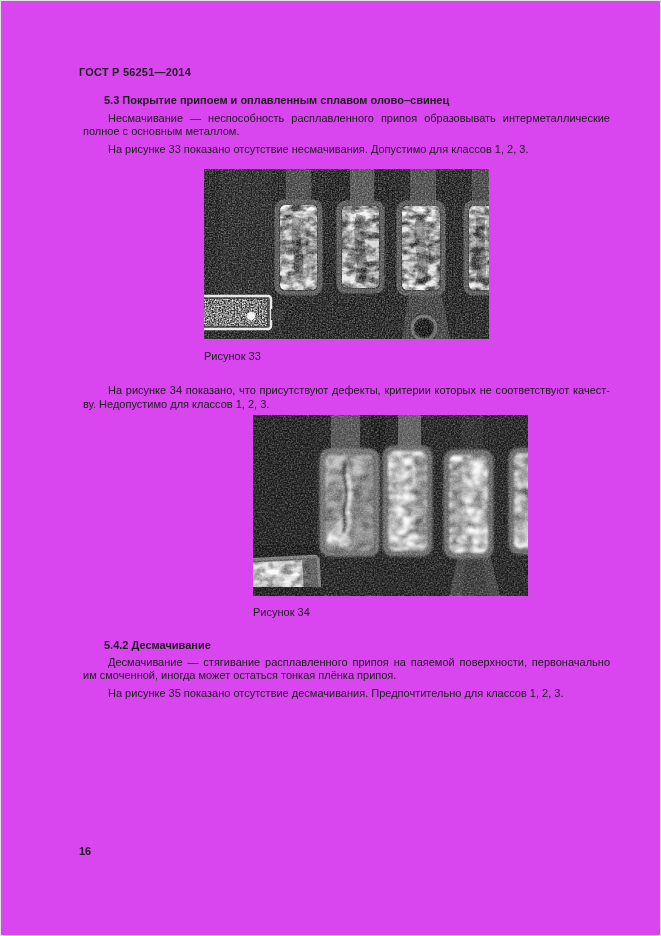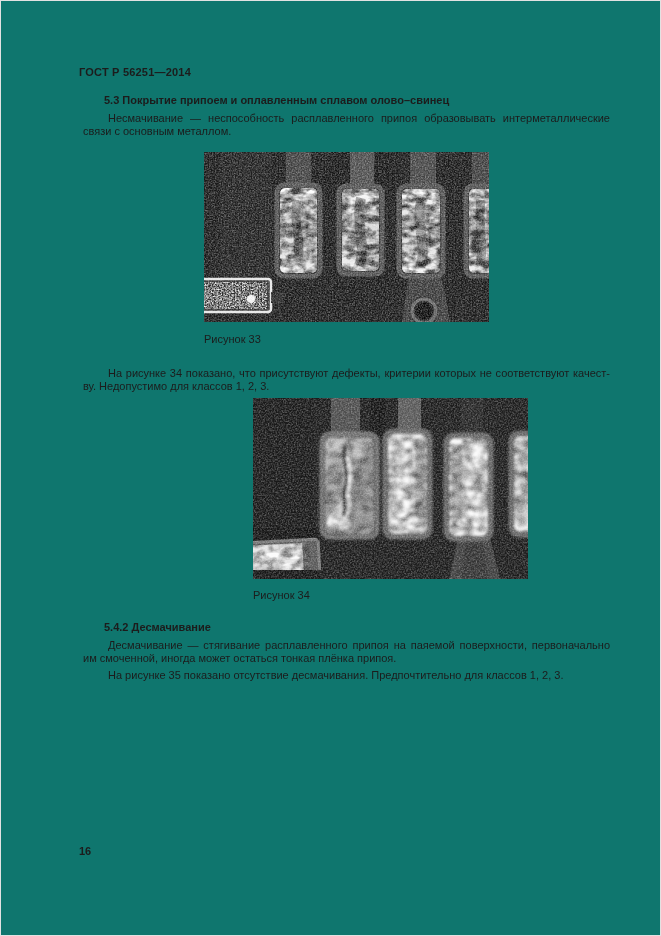--- a/index.html
+++ b/index.html
@@ -1,17 +1,17 @@
 <!DOCTYPE html>
 <html><head>
 <meta charset="utf-8">
 <style>
   html,body { margin:0; padding:0; background:#ffffff; }
   .page {
-    position:relative; width:661px; height:936px; background:#0f766e;
+    position:relative; width:661px; height:936px; background:#d946ef;
     font-family:"Liberation Sans","DejaVu Sans",sans-serif;
     color:#1c1c1c; overflow:hidden;
     box-sizing:border-box; border:1px solid #e2e2e2;
   }
   .doc-header { margin:65px 0 0 78px; font-size:11px; line-height:13.4px; font-weight:bold; letter-spacing:.2px; }
   .content { margin-left:78px; width:535px; }
   .hd { font-size:11px; line-height:13.4px; font-weight:bold; text-indent:25px; }
   .hd53 { margin-top:15px; }
   .hd541 { margin-top:8px; }
   .hd542 { margin-top:19px; }
@@ -35,21 +35,24 @@
 <div class="page">
 
   <div class="doc-header">ГОСТ Р 56251—2014</div>
 
   <div class="content">
 
     <div class="hd hd53">5.3 Покрытие припоем и оплавленным сплавом олово–свинец</div>
 
     <div class="para">
       <div class="ln j ind">Несмачивание — неспособность расплавленного припоя образовывать интерметаллические</div>
-      <div class="ln">связи с основным металлом.</div>
+      <div class="ln">полное с основным металлом.</div>
+    </div>
+    <div class="para">
+      <div class="ln ind">На рисунке 33 показано отсутствие несмачивания. Допустимо для классов 1, 2, 3.</div>
     </div>
 
     <figure class="fig33">
       <svg class="photo" width="285" height="170" viewBox="0 0 285 170" xmlns="http://www.w3.org/2000/svg">
         <defs>
           <linearGradient id="f1pad" x1="0" y1="0" x2="0" y2="1">
             <stop offset="0" stop-color="#fdfdfd"></stop>
               <stop offset="0.45" stop-color="#d6d6d6"></stop>
               <stop offset="1" stop-color="#efefef"></stop>
           </linearGradient>

